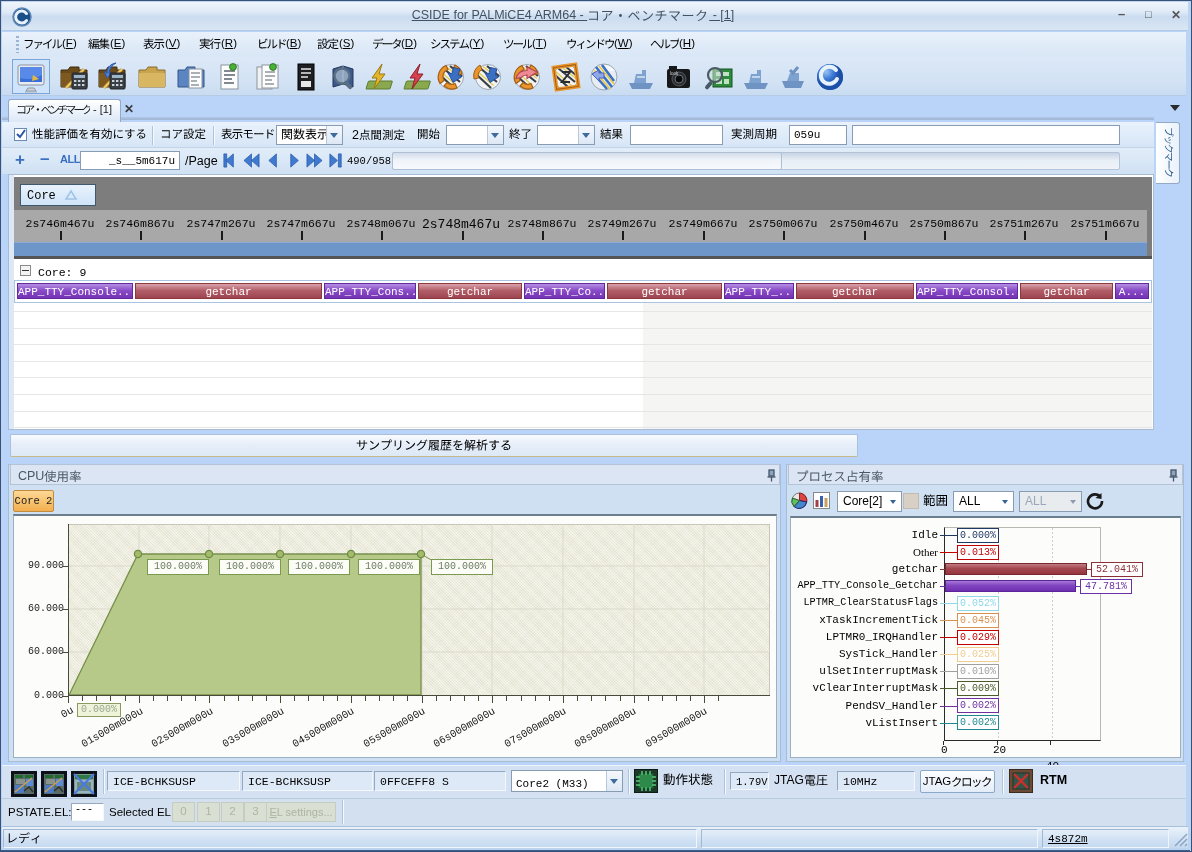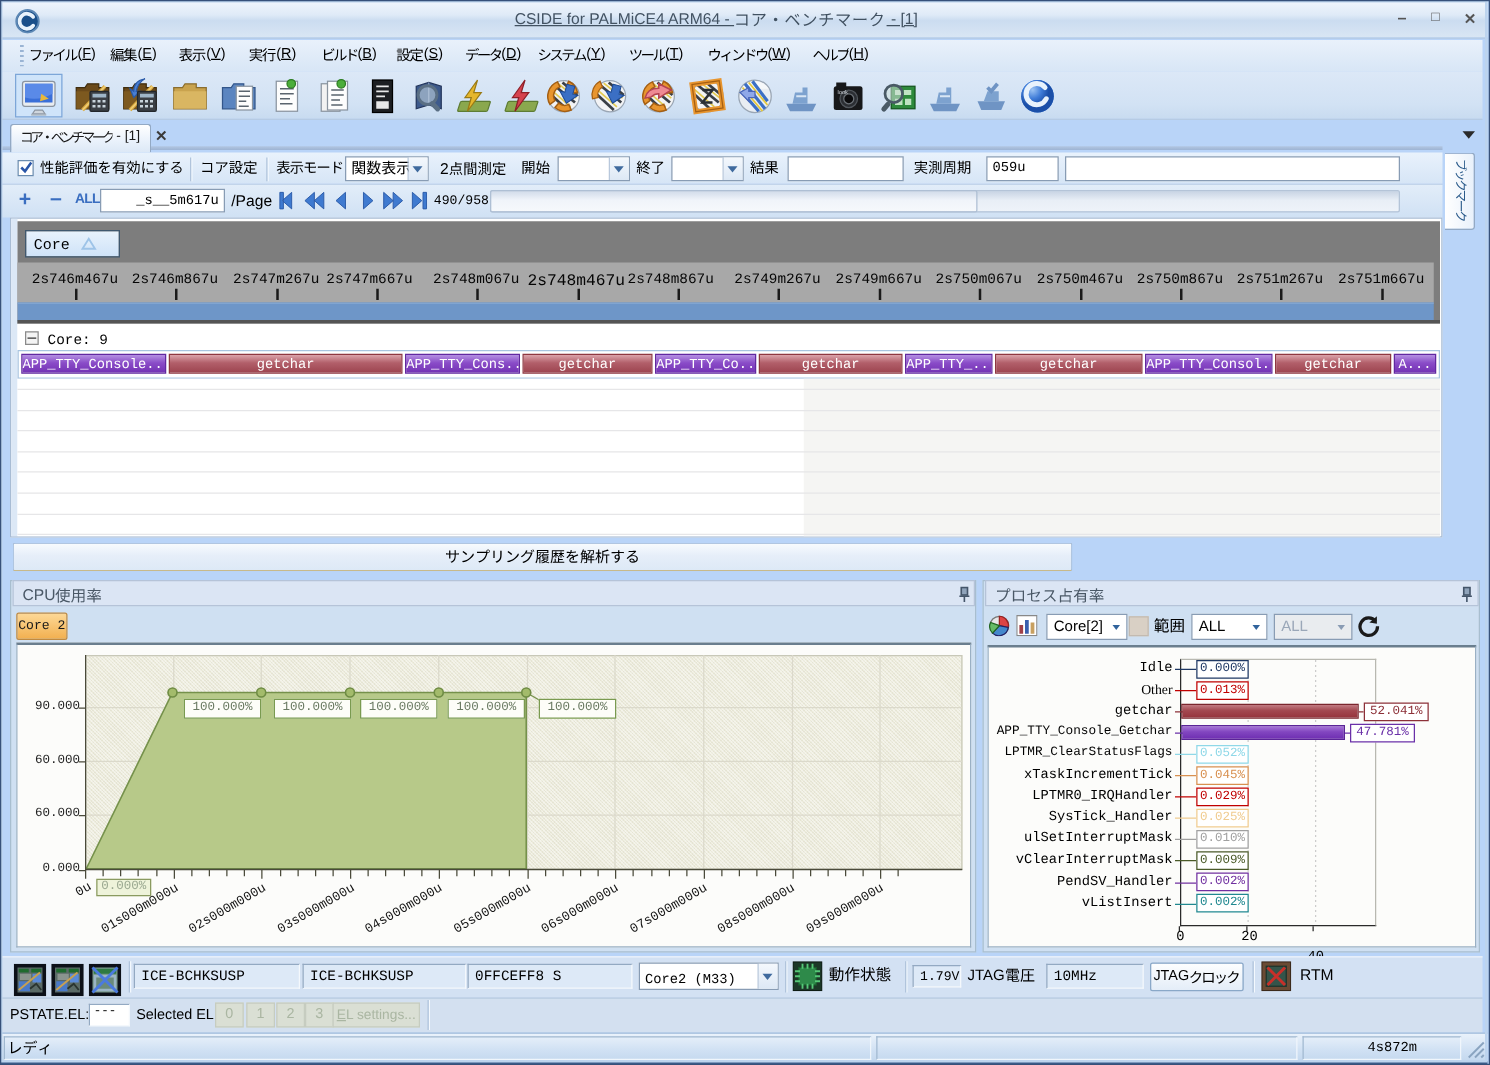--- a/index.html
+++ b/index.html
@@ -371,27 +371,27 @@
 <svg class="abs" style="left:64px;top:189px;" width="14" height="12" viewBox="0 0 14 12">
     <path d="M7 2 L12 10 L2 10 Z" fill="none" stroke="#9ec4e8" stroke-width="1.5"></path>
   </svg>
 <div class="abs" style="left:14px;top:210px;width:1133px;height:32px;background:#a8a8a8;"></div>
 <div class="abs mono" style="left:20px;top:217px;width:80px;text-align:center;font-size:11.5px;color:#050505;">2s746m467u</div>
 <div class="abs" style="left:60px;top:231px;width:2px;height:9px;background:#1a1a1a;"></div>
 <div class="abs mono" style="left:100px;top:217px;width:80px;text-align:center;font-size:11.5px;color:#050505;">2s746m867u</div>
 <div class="abs" style="left:140px;top:231px;width:2px;height:9px;background:#1a1a1a;"></div>
 <div class="abs mono" style="left:181px;top:217px;width:80px;text-align:center;font-size:11.5px;color:#050505;">2s747m267u</div>
 <div class="abs" style="left:221px;top:231px;width:2px;height:9px;background:#1a1a1a;"></div>
-<div class="abs mono" style="left:261px;top:217px;width:80px;font-size:11.5px;color:#050505;">2s747m667u</div>
+<div class="abs mono" style="left:261px;top:217px;width:80px;text-align:center;font-size:11.5px;color:#050505;">2s747m667u</div>
 <div class="abs" style="left:301px;top:231px;width:2px;height:9px;background:#1a1a1a;"></div>
 <div class="abs mono" style="left:341px;top:217px;width:80px;text-align:center;font-size:11.5px;color:#050505;">2s748m067u</div>
 <div class="abs" style="left:381px;top:231px;width:2px;height:9px;background:#1a1a1a;"></div>
 <div class="abs mono" style="left:422px;top:217px;width:80px;text-align:left;font-size:13px;color:#050505;">2s748m467u</div>
 <div class="abs" style="left:462px;top:231px;width:2px;height:9px;background:#1a1a1a;"></div>
-<div class="abs mono" style="left:502px;top:217px;width:80px;font-size:11.5px;color:#050505;">2s748m867u</div>
+<div class="abs mono" style="left:502px;top:217px;width:80px;text-align:center;font-size:11.5px;color:#050505;">2s748m867u</div>
 <div class="abs" style="left:542px;top:231px;width:2px;height:9px;background:#1a1a1a;"></div>
 <div class="abs mono" style="left:582px;top:217px;width:80px;text-align:center;font-size:11.5px;color:#050505;">2s749m267u</div>
 <div class="abs" style="left:622px;top:231px;width:2px;height:9px;background:#1a1a1a;"></div>
 <div class="abs mono" style="left:663px;top:217px;width:80px;text-align:center;font-size:11.5px;color:#050505;">2s749m667u</div>
 <div class="abs" style="left:703px;top:231px;width:2px;height:9px;background:#1a1a1a;"></div>
 <div class="abs mono" style="left:743px;top:217px;width:80px;text-align:center;font-size:11.5px;color:#050505;">2s750m067u</div>
 <div class="abs" style="left:783px;top:231px;width:2px;height:9px;background:#1a1a1a;"></div>
 <div class="abs mono" style="left:824px;top:217px;width:80px;text-align:center;font-size:11.5px;color:#050505;">2s750m467u</div>
 <div class="abs" style="left:864px;top:231px;width:2px;height:9px;background:#1a1a1a;"></div>
 <div class="abs mono" style="left:904px;top:217px;width:80px;text-align:center;font-size:11.5px;color:#050505;">2s750m867u</div>
@@ -699,38 +699,38 @@
 <div class="abs mono" style="left:837px;top:771px;width:78px;height:20px;background:#dde9f7;border:1px solid;border-color:#93a9c2 #f4f8fc #f4f8fc #93a9c2;font-size:11.5px;color:#000;padding:3px 0 0 5px;">10MHz</div>
 <div class="abs tx" style="left:920px;top:770px;width:75px;height:23px;background:linear-gradient(#fdfeff,#e4edf8);border:1px solid #8aa8c8;border-radius:2px;text-align:center;padding-top:4px;font-size:11.5px;">JTAG<svg width="41" height="14" viewBox="0 0 41 14" style="vertical-align:top;position:relative;top:1px;left:0px;">
       <path d="M6.2 1.2 5.1 0.8C5 1.1 4.9 1.6 4.7 1.7C4.3 2.8 3.1 4.5 1.1 5.6L1.9 6.2C3.2 5.4 4.2 4.4 4.8 3.4H8.7C8.5 4.5 7.8 5.9 6.9 7C5.9 8.2 4.4 9.3 2.3 9.9L3.1 10.6C5.3 9.8 6.7 8.8 7.7 7.5C8.7 6.3 9.5 4.7 9.8 3.5C9.8 3.4 9.9 3.1 10 2.9L9.3 2.5C9.1 2.5 8.8 2.6 8.5 2.6H5.4L5.7 2.1C5.8 1.9 6 1.5 6.2 1.2Z M11.7 2.2C11.7 2.5 11.7 2.9 11.7 3.1C11.7 3.6 11.7 8.3 11.7 8.8C11.7 9.2 11.7 10.1 11.7 10.2H12.7L12.6 9.5H18.9L18.9 10.2H19.9C19.9 10.1 19.9 9.2 19.9 8.8C19.9 8.4 19.9 3.7 19.9 3.1C19.9 2.9 19.9 2.5 19.9 2.2C19.5 2.3 19.1 2.3 18.9 2.3C18.3 2.3 13.3 2.3 12.7 2.3C12.4 2.3 12.1 2.3 11.7 2.2ZM12.6 8.6V3.2H18.9V8.6Z M25.6 3.5 24.7 3.8C24.9 4.3 25.5 5.8 25.6 6.3L26.5 6C26.3 5.5 25.8 4 25.6 3.5ZM29.7 4.1 28.7 3.8C28.6 5.3 28 6.8 27.1 7.8C26.2 8.9 24.7 9.8 23.4 10.2L24.2 11C25.5 10.5 26.9 9.6 27.9 8.2C28.7 7.2 29.2 6 29.5 4.7C29.6 4.6 29.6 4.4 29.7 4.1ZM22.9 4.1 22 4.4C22.3 4.8 22.9 6.4 23.1 7L23.9 6.7C23.7 6.1 23.1 4.6 22.9 4.1Z M36.2 1.2 35.1 0.8C35 1.1 34.9 1.6 34.7 1.7C34.3 2.8 33.1 4.5 31.1 5.6L31.9 6.2C33.2 5.4 34.2 4.4 34.8 3.4H38.7C38.5 4.5 37.8 5.9 36.9 7C35.9 8.2 34.4 9.3 32.3 9.9L33.1 10.6C35.3 9.8 36.7 8.8 37.7 7.5C38.7 6.3 39.5 4.7 39.8 3.5C39.8 3.4 39.9 3.1 40 2.9L39.3 2.5C39.1 2.5 38.8 2.6 38.5 2.6H35.4L35.7 2.1C35.8 1.9 36 1.5 36.2 1.2Z" fill="#000000"></path>
     </svg></div>
 <div class="abs" style="left:1002px;top:769px;width:2px;height:25px;border-left:1px solid #b0c4dc;border-right:1px solid #f4f9fe;"></div>
 <div class="abs" style="left:1009px;top:769px;"><svg width="24" height="24" viewBox="0 0 24 24">
       <rect x="0.5" y="0.5" width="23" height="23" fill="#6a4a34" stroke="#3c2a1c"></rect>
 <rect x="4" y="4" width="16" height="16" fill="#34544a" stroke="#1c342c"></rect>
       <path d="M5 5 L19 19 M19 5 L5 19" stroke="#c8302a" stroke-width="2.4"></path>
     </svg></div>
-<div class="abs tx" style="left:1040px;top:773px;font-size:12.5px;color:#000;">RTM</div>
+<div class="abs tx" style="left:1040px;top:773px;font-size:12.5px;color:#000;font-weight:bold;">RTM</div>
 <div class="abs" style="left:3;top:798px;width:1186px;height:28px;background:#d3e0f0;border-top:1px solid #b8cadf;"></div>
 <div class="abs tx" style="left:8px;top:806px;font-size:11.5px;color:#000;">PSTATE.EL:</div>
 <div class="abs tx" style="left:71px;top:803px;width:33px;height:18px;background:#fff;border:1px solid;border-color:#93a9c2 #f4f8fc #f4f8fc #93a9c2;font-family:'Liberation Mono',monospace;font-size:10px;color:#000;padding-left:3px;">---</div>
 <div class="abs tx" style="left:109px;top:806px;font-size:11.5px;color:#000;">Selected EL:</div>
 <div class="abs tx" style="left:172px;top:802px;width:23px;height:20px;background:#dadfd4;border:1px solid #c6ccc0;font-size:11.5px;color:#aab6a2;text-align:center;padding-top:2px;">0</div>
 <div class="abs tx" style="left:197px;top:802px;width:23px;height:20px;background:#dadfd4;border:1px solid #c6ccc0;font-size:11.5px;color:#aab6a2;text-align:center;padding-top:2px;">1</div>
 <div class="abs tx" style="left:221px;top:802px;width:23px;height:20px;background:#dadfd4;border:1px solid #c6ccc0;font-size:11.5px;color:#aab6a2;text-align:center;padding-top:2px;">2</div>
 <div class="abs tx" style="left:244px;top:802px;width:23px;height:20px;background:#dadfd4;border:1px solid #c6ccc0;font-size:11.5px;color:#aab6a2;text-align:center;padding-top:2px;">3</div>
 <div class="abs tx" style="left:266px;top:802px;width:70px;height:20px;background:#dadfd4;border:1px solid #c6ccc0;font-size:11px;color:#aab6a2;text-align:center;padding-top:3px;"><u>E</u>L settings...</div>
 <div class="abs" style="left:342px;top:800px;width:2px;height:24px;border-left:1px solid #b0c4dc;border-right:1px solid #f4f9fe;"></div>
 <div class="abs" style="left:1;top:826px;width:1190px;height:24px;background:linear-gradient(#eaf2fb,#cfe0f3 60%,#c2d7ee);border-top:1px solid #a8c0da;"></div>
 <div class="abs" style="left:1;top:849px;width:1190px;height:3px;background:#3c5e8c;"></div>
 <div class="abs" style="left:3px;top:829px;width:694px;height:19px;border:1px solid;border-color:#a0b8d0 #f0f6fc #f0f6fc #a0b8d0;"></div>
 <div class="abs" style="left:701px;top:829px;width:337px;height:19px;border:1px solid;border-color:#a0b8d0 #f0f6fc #f0f6fc #a0b8d0;"></div>
 <div class="abs" style="left:1042px;top:829px;width:127px;height:19px;border:1px solid;border-color:#a0b8d0 #f0f6fc #f0f6fc #a0b8d0;"></div>
 <div class="abs tx" style="left:6px;top:832px;"><svg width="37" height="14" viewBox="0 0 37 14" style="vertical-align:top;">
       <path d="M2.7 10.2 3.4 10.8C3.6 10.7 3.7 10.6 3.9 10.6C6.9 9.7 9.3 8.2 10.9 6.3L10.3 5.4C8.9 7.4 6.1 9 3.8 9.5C3.8 8.9 3.8 3.9 3.8 2.7C3.8 2.4 3.8 1.9 3.9 1.6H2.7C2.7 1.9 2.8 2.4 2.8 2.7C2.8 3.9 2.8 8.8 2.8 9.6C2.8 9.8 2.7 10 2.7 10.2Z M14.4 1.8V2.8C14.7 2.8 15.1 2.7 15.5 2.7C16.2 2.7 19 2.7 19.7 2.7C20 2.7 20.4 2.8 20.8 2.8V1.8C20.4 1.8 20 1.9 19.7 1.9C19 1.9 16.2 1.9 15.5 1.9C15.1 1.9 14.8 1.8 14.4 1.8ZM21.4 0.8 20.8 1.1C21.1 1.5 21.5 2.3 21.8 2.7L22.4 2.5C22.2 2 21.7 1.2 21.4 0.8ZM22.7 0.3 22.1 0.6C22.5 1.1 22.8 1.7 23.1 2.3L23.7 2C23.5 1.5 23.1 0.8 22.7 0.3ZM13 4.8V5.8C13.3 5.8 13.7 5.8 14.1 5.8H17.7C17.6 6.9 17.5 7.9 17 8.7C16.5 9.5 15.6 10.2 14.7 10.6L15.6 11.2C16.6 10.7 17.5 9.9 17.9 9.1C18.4 8.2 18.6 7.1 18.6 5.8H21.9C22.2 5.8 22.6 5.8 22.8 5.8V4.8C22.6 4.8 22.2 4.9 21.9 4.9C21.3 4.9 14.7 4.9 14.1 4.9C13.7 4.9 13.3 4.8 13 4.8Z M25.5 7.5 25.9 8.4C27.3 7.9 28.7 7.3 29.7 6.8V10.4C29.7 10.8 29.7 11.3 29.6 11.5H30.7C30.7 11.3 30.7 10.8 30.7 10.4V6.2C31.8 5.5 32.8 4.6 33.4 3.9L32.6 3.2C32 4 30.9 5 29.8 5.7C28.8 6.3 27 7.1 25.5 7.5Z" fill="#000000"></path>
     </svg></div>
-<div class="abs tx" style="left:1094px;top:833px;font-family:'Liberation Mono',monospace;font-size:11px;color:#000;">4s872m</div>
+<div class="abs tx" style="left:1048px;top:833px;font-family:'Liberation Mono',monospace;font-size:11px;color:#000;text-decoration:underline;">4s872m</div>
 <svg class="abs" style="left:1172px;top:831px;" width="16" height="16" viewBox="0 0 16 16">
 <g stroke="#8aa4c0" stroke-width="1.5">
       <path d="M15 3 L3 15"></path>
       <path d="M15 8 L8 15"></path>
       <path d="M15 13 L13 15"></path>
     </g>
   </svg>
 </body></html>

